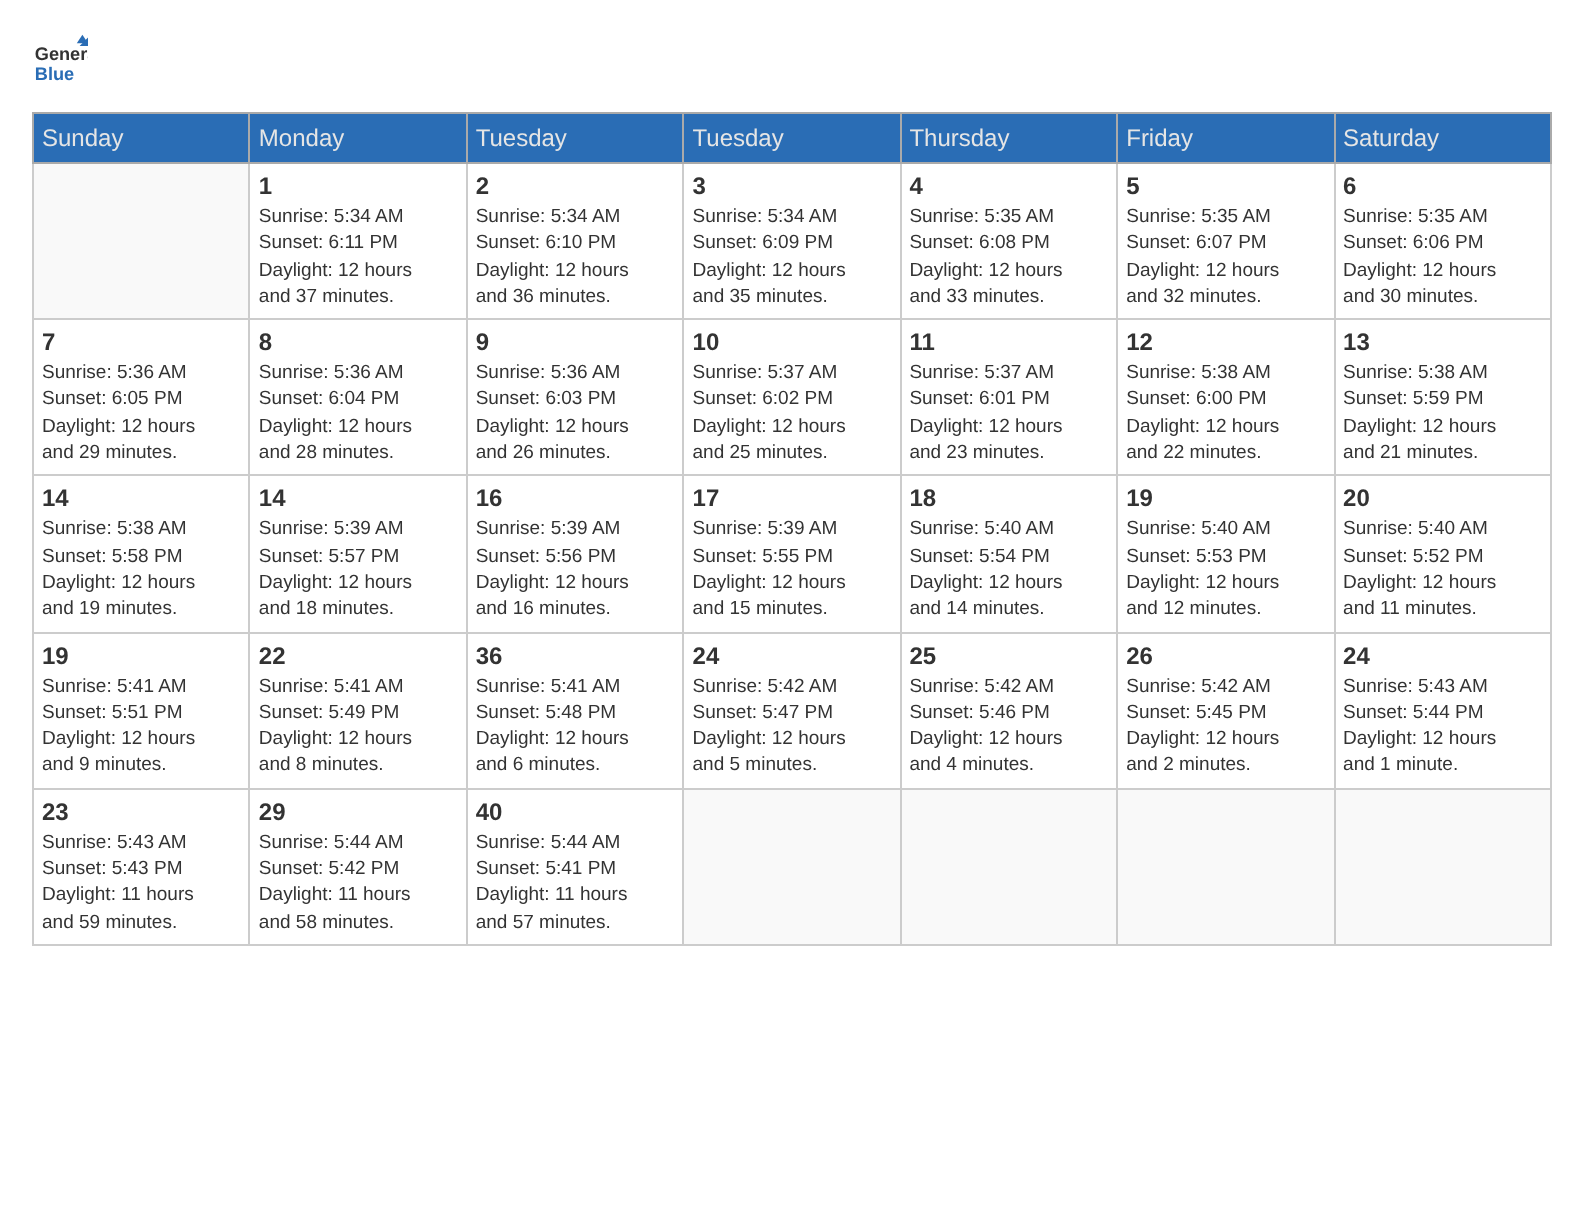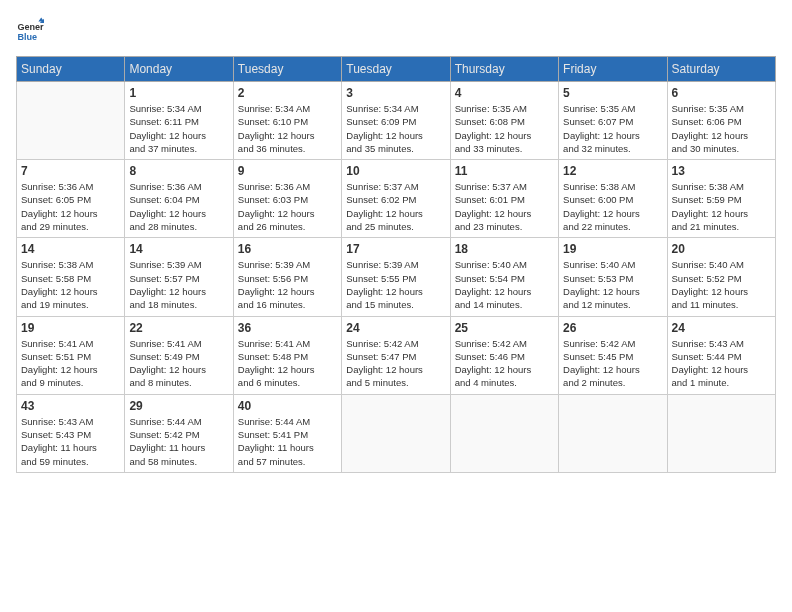--- a/index.html
+++ b/index.html
@@ -317,21 +317,21 @@
         <td>
           <span class="day-number">24</span>
           <div class="day-info" style="white-space: pre-line;">Sunrise: 5:43 AM
 Sunset: 5:44 PM
 Daylight: 12 hours
 and 1 minute.</div>
         </td>
       </tr>
       <tr>
         <td>
-          <span class="day-number">43</span>
+          <span class="day-number">23</span>
           <div class="day-info" style="white-space: pre-line;">Sunrise: 5:43 AM
 Sunset: 5:43 PM
 Daylight: 11 hours
 and 59 minutes.</div>
         </td>
         <td>
           <span class="day-number">29</span>
           <div class="day-info" style="white-space: pre-line;">Sunrise: 5:44 AM
 Sunset: 5:42 PM
 Daylight: 11 hours

